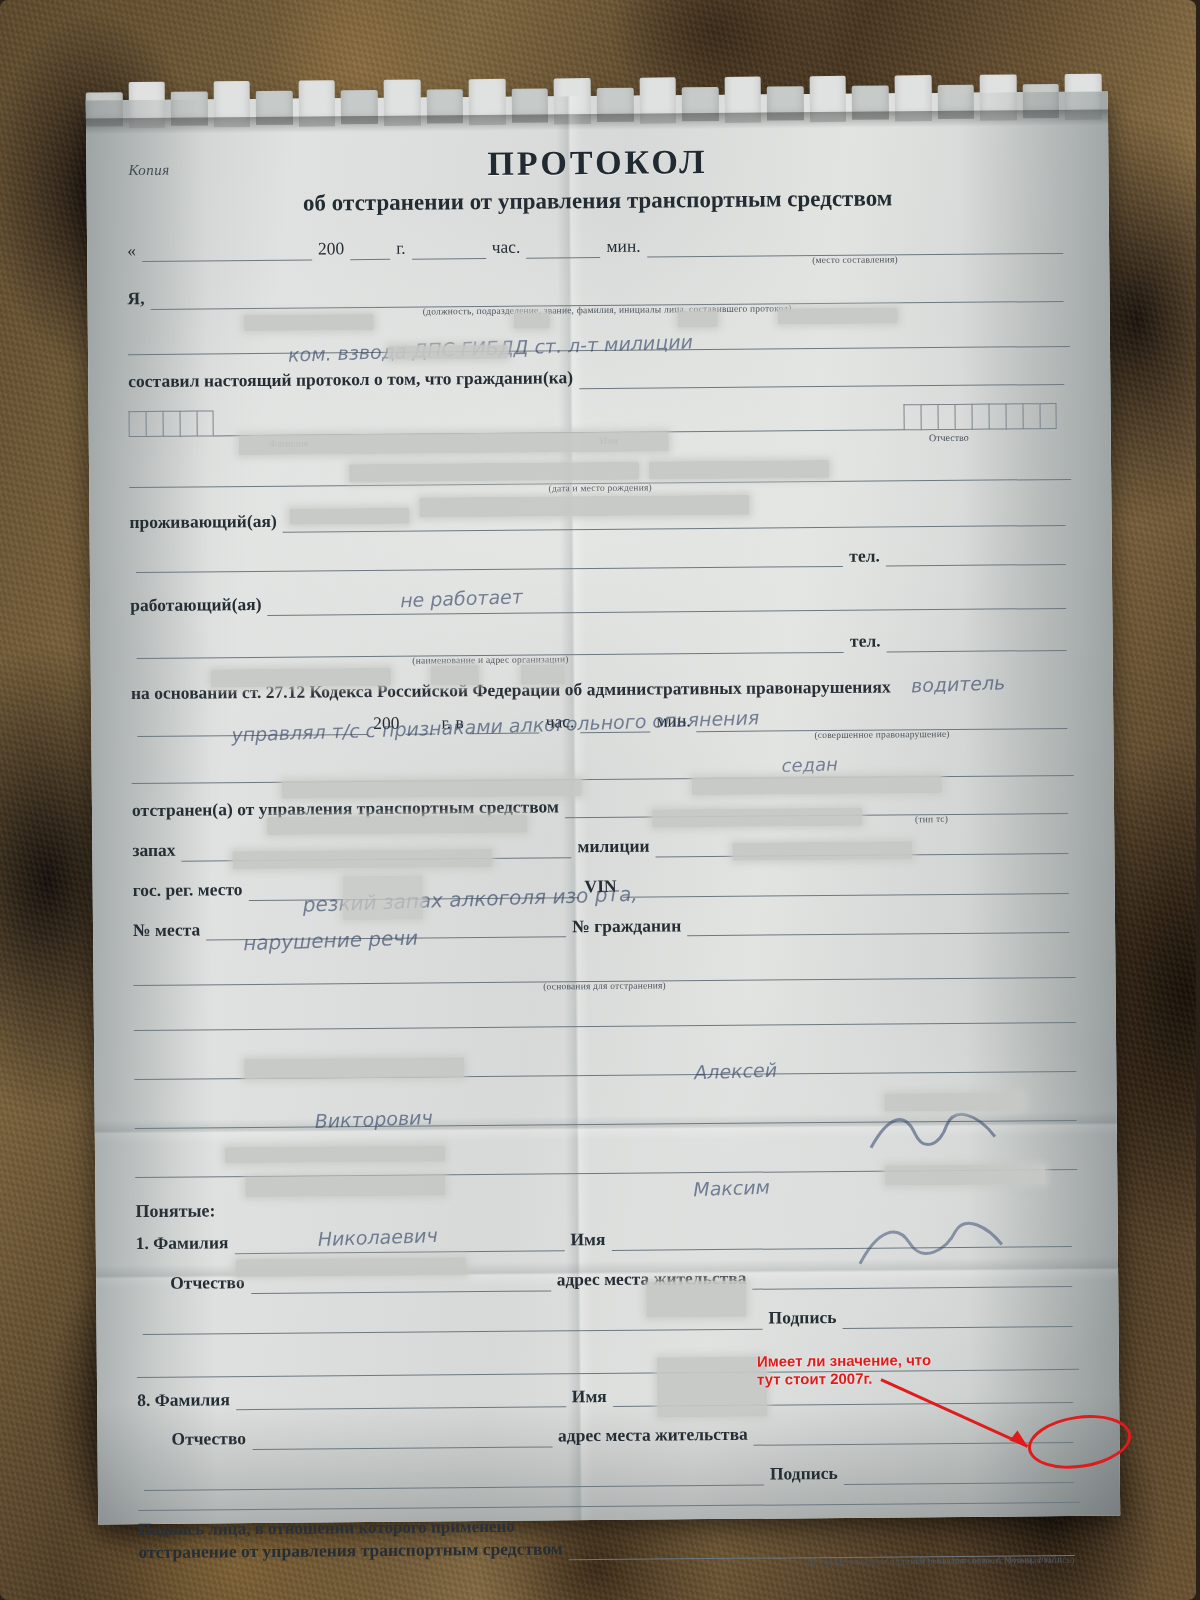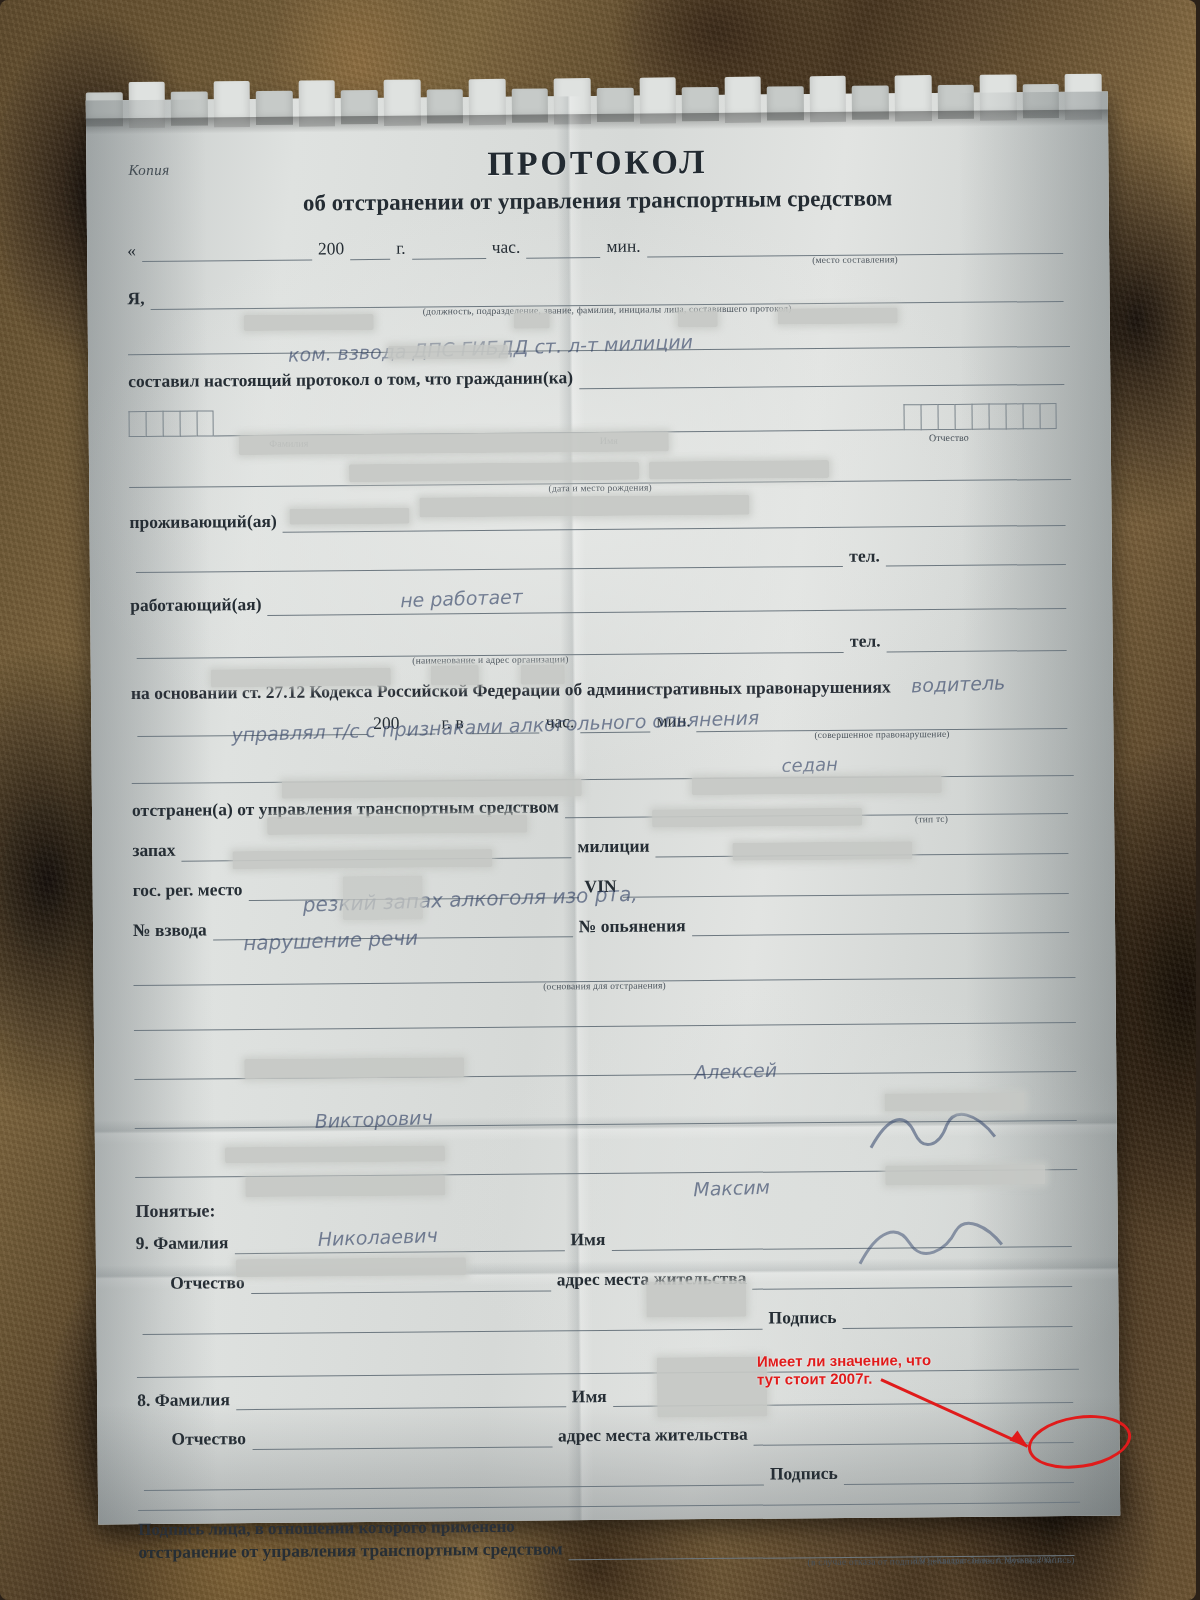--- a/index.html
+++ b/index.html
@@ -425,38 +425,38 @@
           <span class="lbl">милиции</span>
           <span class="line" style="flex:1 1 auto;"></span>
         </div>
         <div class="row" style="margin-top:18px;">
           <span class="lbl">гос. рег. место</span>
           <span class="line" style="flex:0 0 330px;"></span>
           <span class="lbl">VIN</span>
           <span class="line" style="flex:1 1 auto;"></span>
         </div>
         <div class="row" style="margin-top:18px;">
-          <span class="lbl">№ взвода</span>
+          <span class="lbl">№ места</span>
           <span class="line" style="flex:0 0 360px;"></span>
-          <span class="lbl">№ опьянения</span>
+          <span class="lbl">№ гражданин</span>
           <span class="line" style="flex:1 1 auto;"></span>
         </div>
 
         <div class="full-line" style="margin-top:22px;">
           <span class="caption">(основания для отстранения)</span>
         </div>
         <div class="full-line" style="margin-top:22px;"></div>
         <div class="full-line" style="margin-top:26px;"></div>
         <div class="full-line" style="margin-top:26px;"></div>
         <div class="full-line" style="margin-top:26px;"></div>
 
         <div style="margin-top:22px;font-weight:bold;font-size:18px;">Понятые:</div>
 
         <div class="row" style="margin-top:10px;">
-          <span class="lbl">9. Фамилия</span>
+          <span class="lbl">1. Фамилия</span>
           <span class="line" style="flex:0 0 330px;"></span>
           <span class="lbl">Имя</span>
           <span class="line" style="flex:1 1 auto;"></span>
         </div>
         <div class="row" style="margin-top:18px;">
           <span class="lbl" style="margin-left:34px;">Отчество</span>
           <span class="line" style="flex:0 0 300px;"></span>
           <span class="lbl">адрес места жительства</span>
           <span class="line" style="flex:1 1 auto;"></span>
         </div>

